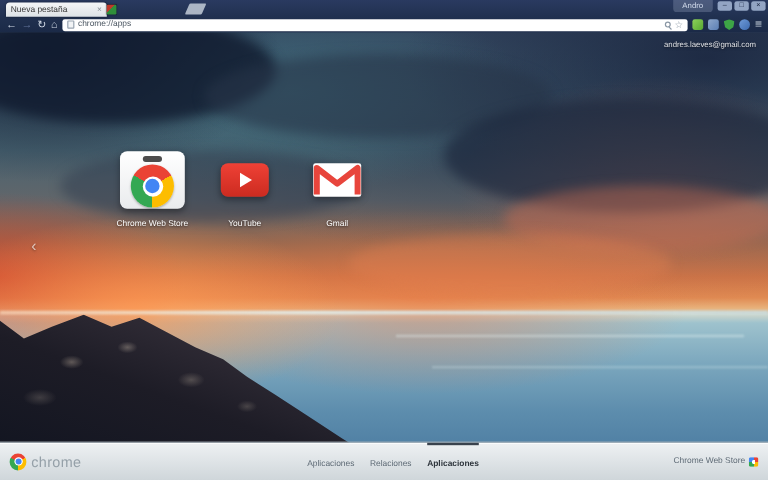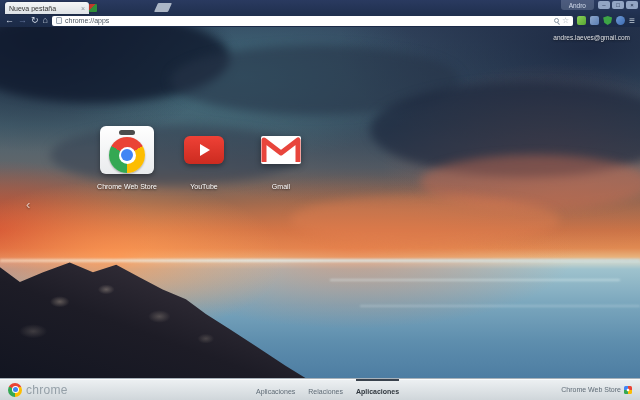--- a/index.html
+++ b/index.html
@@ -107,21 +107,21 @@
     display:flex;align-items:center;justify-content:center;}
   .ball-core{width:12px;height:12px;border-radius:50%;background:#4285f4;}
   .yt-icon{width:40px;height:28px;border-radius:6px;
     background:linear-gradient(#ef4136,#cc2b20);
     display:flex;align-items:center;justify-content:center;
     box-shadow:0 2px 5px rgba(0,0,0,.35);}
   .yt-play{width:0;height:0;border-left:10px solid #fff;
     border-top:6px solid transparent;border-bottom:6px solid transparent;margin-left:2px;}
   .gmail-icon{filter:drop-shadow(0 2px 3px rgba(0,0,0,.35));}
   
-  .footer{position:absolute;left:0;right:0;bottom:0;height:22px;
+  .footer{position:absolute;left:0;right:0;bottom:0;height:32px;
     background:linear-gradient(#eef1f3,#cfd6da);border-top:1px solid #a8b2ba;
     box-shadow:inset 0 1px 0 rgba(255,255,255,.7);
     display:flex;align-items:center;padding:0 8px;}
   .brand{display:flex;align-items:center;gap:4px;}
   .brand-ball{width:14px;height:14px;border-radius:50%;
     background:conic-gradient(from -60deg,#ea4335 0 120deg,#fdbd00 120deg 240deg,#34a853 240deg 360deg);
     display:flex;align-items:center;justify-content:center;}
   .brand-ring{width:7px;height:7px;border-radius:50%;background:#fff;
     display:flex;align-items:center;justify-content:center;}
   .brand-core{width:5px;height:5px;border-radius:50%;background:#4285f4;}

